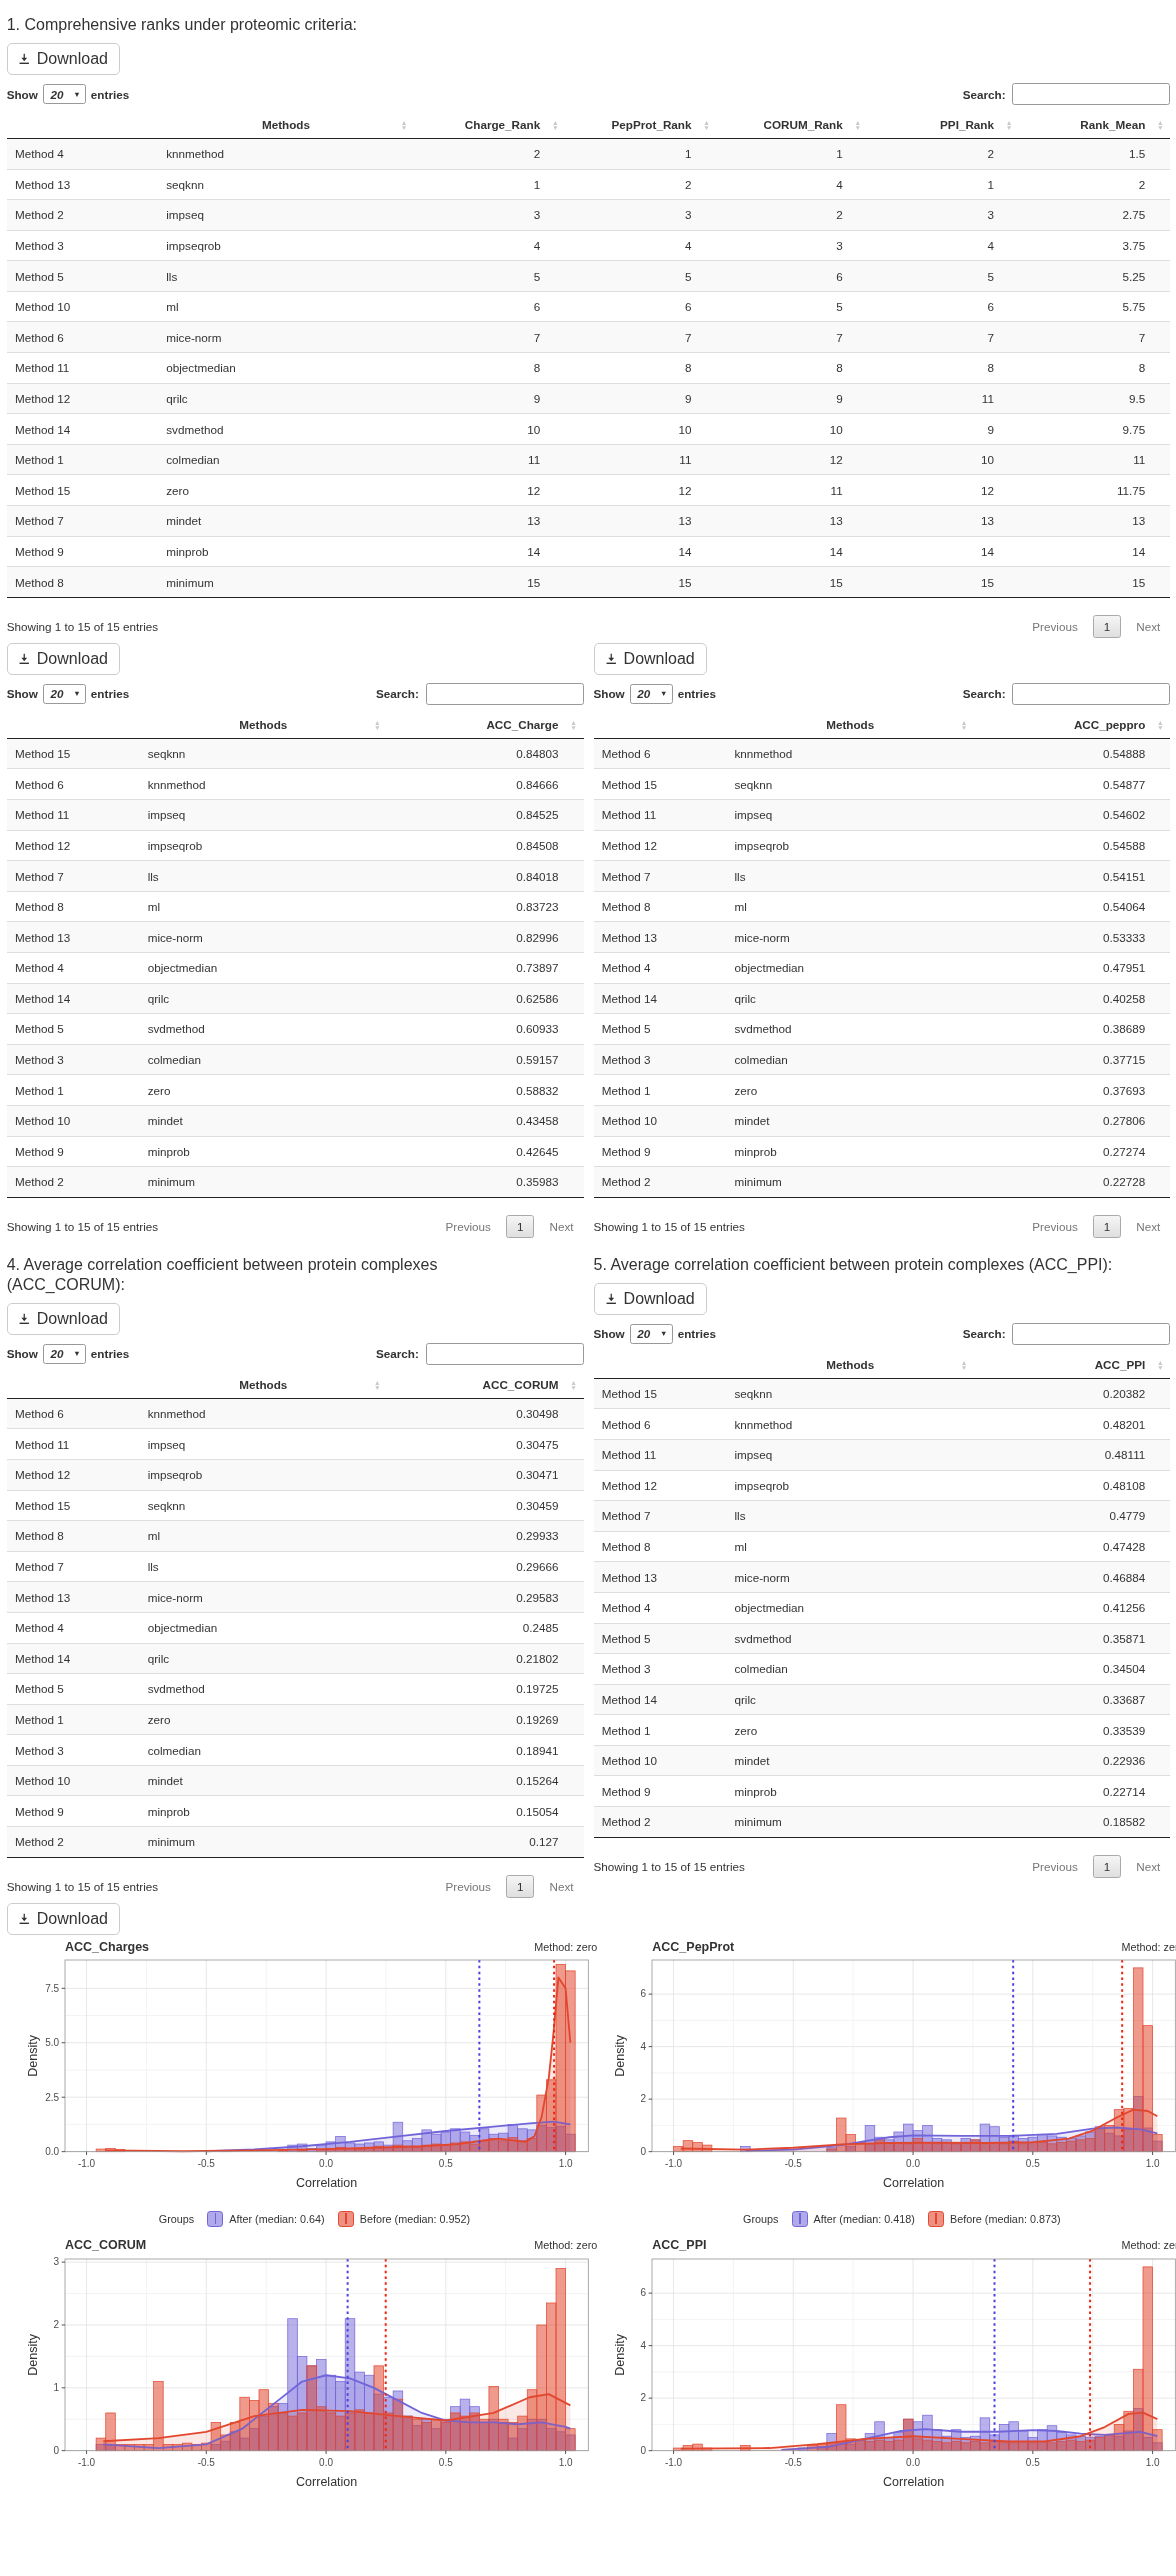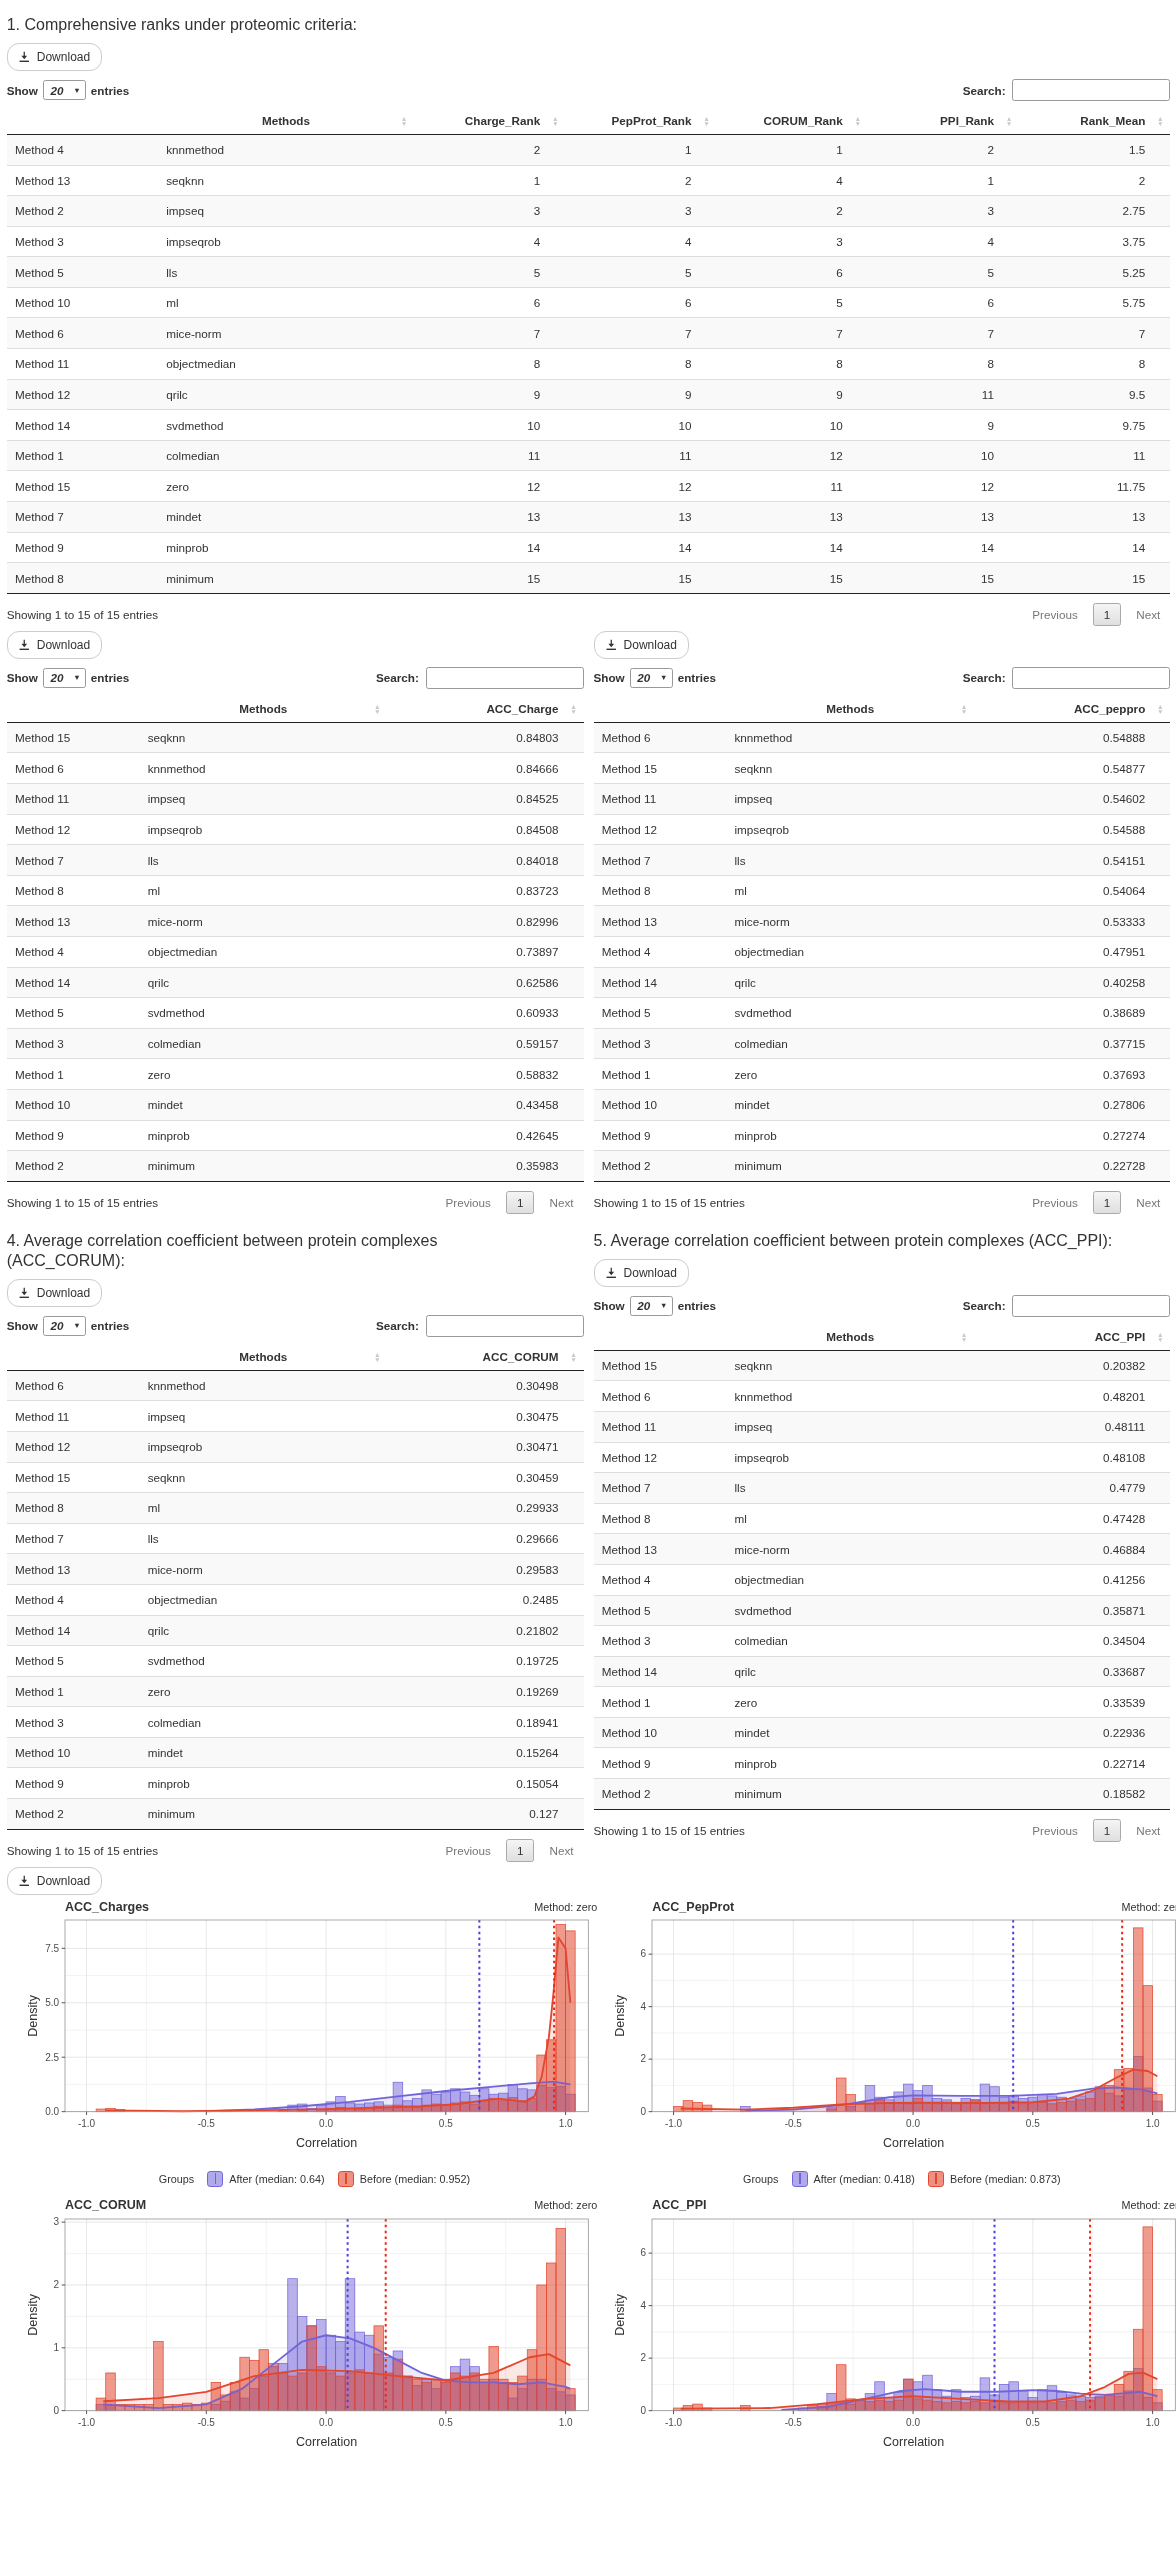--- a/index.html
+++ b/index.html
@@ -1,22 +1,22 @@
 <!DOCTYPE html>
 <html style="font-size:13.3px"><head>
 <meta charset="utf-8">
 <style>
   * { box-sizing: border-box; }
   html,body { margin:0; padding:0; background:#fff; }
   body { width:1177px; font-family:"Liberation Sans", sans-serif; color:#333; font-size:11.7px; }
   .page { padding:3.3px 6.7px 8.3px 6.7px; }
   h4.sec-title { font-size:16px; font-weight:500; margin:11.7px 0 8.3px 0; color:#333; line-height:1.25; max-width:533px; }
   .sec-full h4.sec-title { max-width:100%; }
-  .btn { display:inline-flex; align-items:center; gap:5.8px; background:#fff; border:0.8px solid #ccc; border-radius:12px;
-         padding:5.8px 10.8px; font-size:12px; color:#333; cursor:pointer; font-family:inherit; }
+  .btn { display:inline-flex; align-items:center; gap:5.8px; background:#fff; border:0.8px solid #ccc; border-radius:5px;
+         padding:5.8px 10.8px; font-size:16px; color:#333; cursor:pointer; font-family:inherit; }
   .btn svg { display:block; }
   .controls { display:flex; justify-content:space-between; align-items:center; margin:8.3px 0 6.7px 0; font-weight:bold; }
   .show-wrap { display:flex; align-items:center; gap:5px; }
   .fake-select { display:inline-flex; align-items:center; justify-content:space-between; border:0.8px solid #999; border-radius:2.5px;
                  padding:2.5px 4.2px 2.5px 6.7px; min-width:43px; font-weight:bold; background:#fff; cursor:pointer;font-style:italic; }
   .fake-select .caret { font-size:7.5px; color:#333; margin-left:5px; }
   .search-wrap { display:flex; align-items:center; gap:6.7px; }
   .search-wrap input { border:0.8px solid #999; border-radius:2.5px; height:21.7px; width:158px; padding:1.7px 5px; font-family:inherit; }
   table.dt { width:100%; border-collapse:collapse; border-bottom:1.7px solid #222; }
   table.dt th { border-bottom:1.7px solid #222; font-weight:bold; padding:6.7px 8.3px; position:relative; font-size:11.7px; }
@@ -25,21 +25,21 @@
   table.dt .c0 { text-align:left; }
   table.dt .cm { text-align:left; }
   table.dt th.cm { text-align:center; }
   table.dt .cn { text-align:right; padding-right:25px; }
   table.dt th.cn { padding-right:25px; }
   .tbl7 .c0 { width:13%; } .tbl7 .cm { width:22%; } .tbl7 .cn { width:13%; }
   .tbl3 .c0 { width:23%; } .tbl3 .cm { width:43%; } .tbl3 .cn { width:34%; }
   .sort { position:absolute; right:6.7px; top:50%; transform:translateY(-50%); display:flex; flex-direction:column;
           font-size:6.7px; line-height:5px; color:#c9c9c9; font-weight:normal; }
   .sort::before { content:"▲"; } .sort::after { content:"▼"; }
-  .tfoot { display:flex; justify-content:space-between; align-items:center; margin:9px 0 5px 0; }
+  .tfoot { display:flex; justify-content:space-between; align-items:center; margin:17px 0 5px 0; }
   .pager { display:flex; align-items:center; }
   .pg { padding:4.2px 10px; color:#777; cursor:pointer; }
   .pg.num { border:0.8px solid #aaa; border-radius:2.5px; background:linear-gradient(#f5f5f5,#dfdfdf); color:#333; padding:4.2px 10px; margin:0 5px; }
   .two-col { display:flex; gap:10px; }
   .two-col > section { flex:1; min-width:0; }
   .figs-grid { display:grid; grid-template-columns:1fr 1fr; column-gap:8.3px; row-gap:5px; padding-left:18.3px; margin-top:3.3px; }
   .fig { width:579px; }
   .fig-head { display:flex; justify-content:space-between; align-items:baseline; padding:1.7px 6.7px 1.7px 40px; }
   .fig-title { font-weight:bold; font-size:12.5px; }
   .fig-method { font-size:10.8px; color:#333; }

